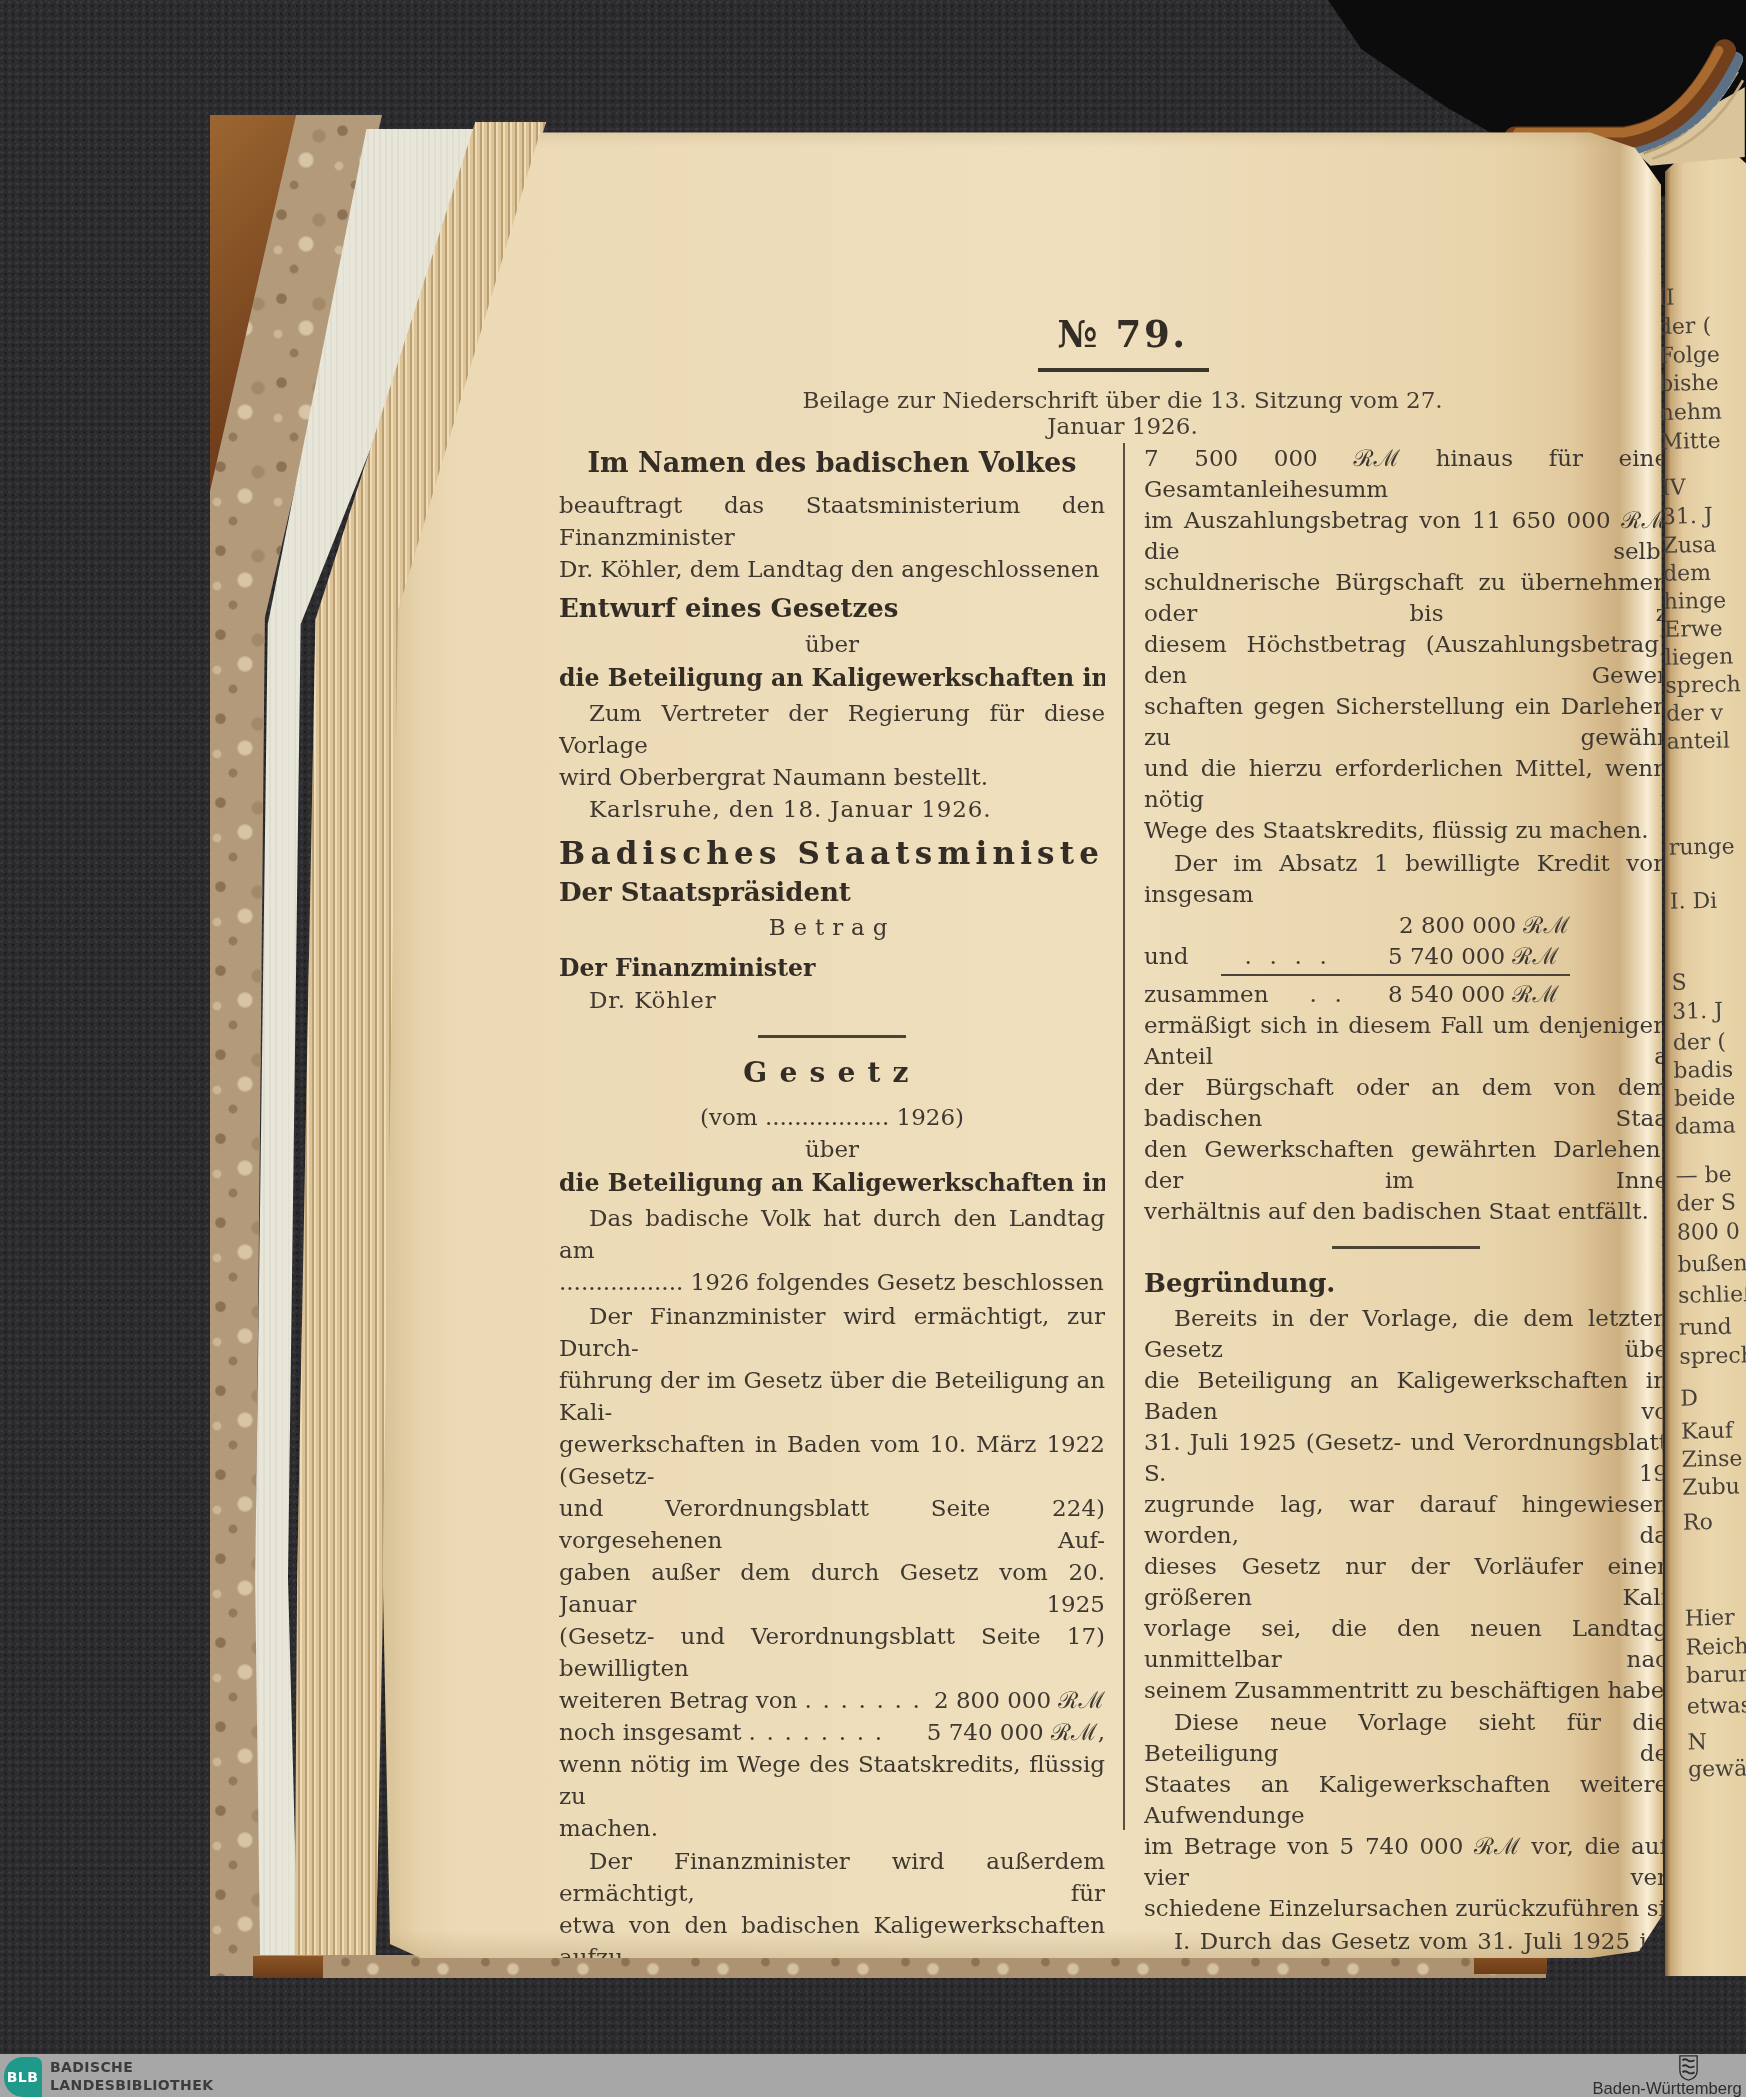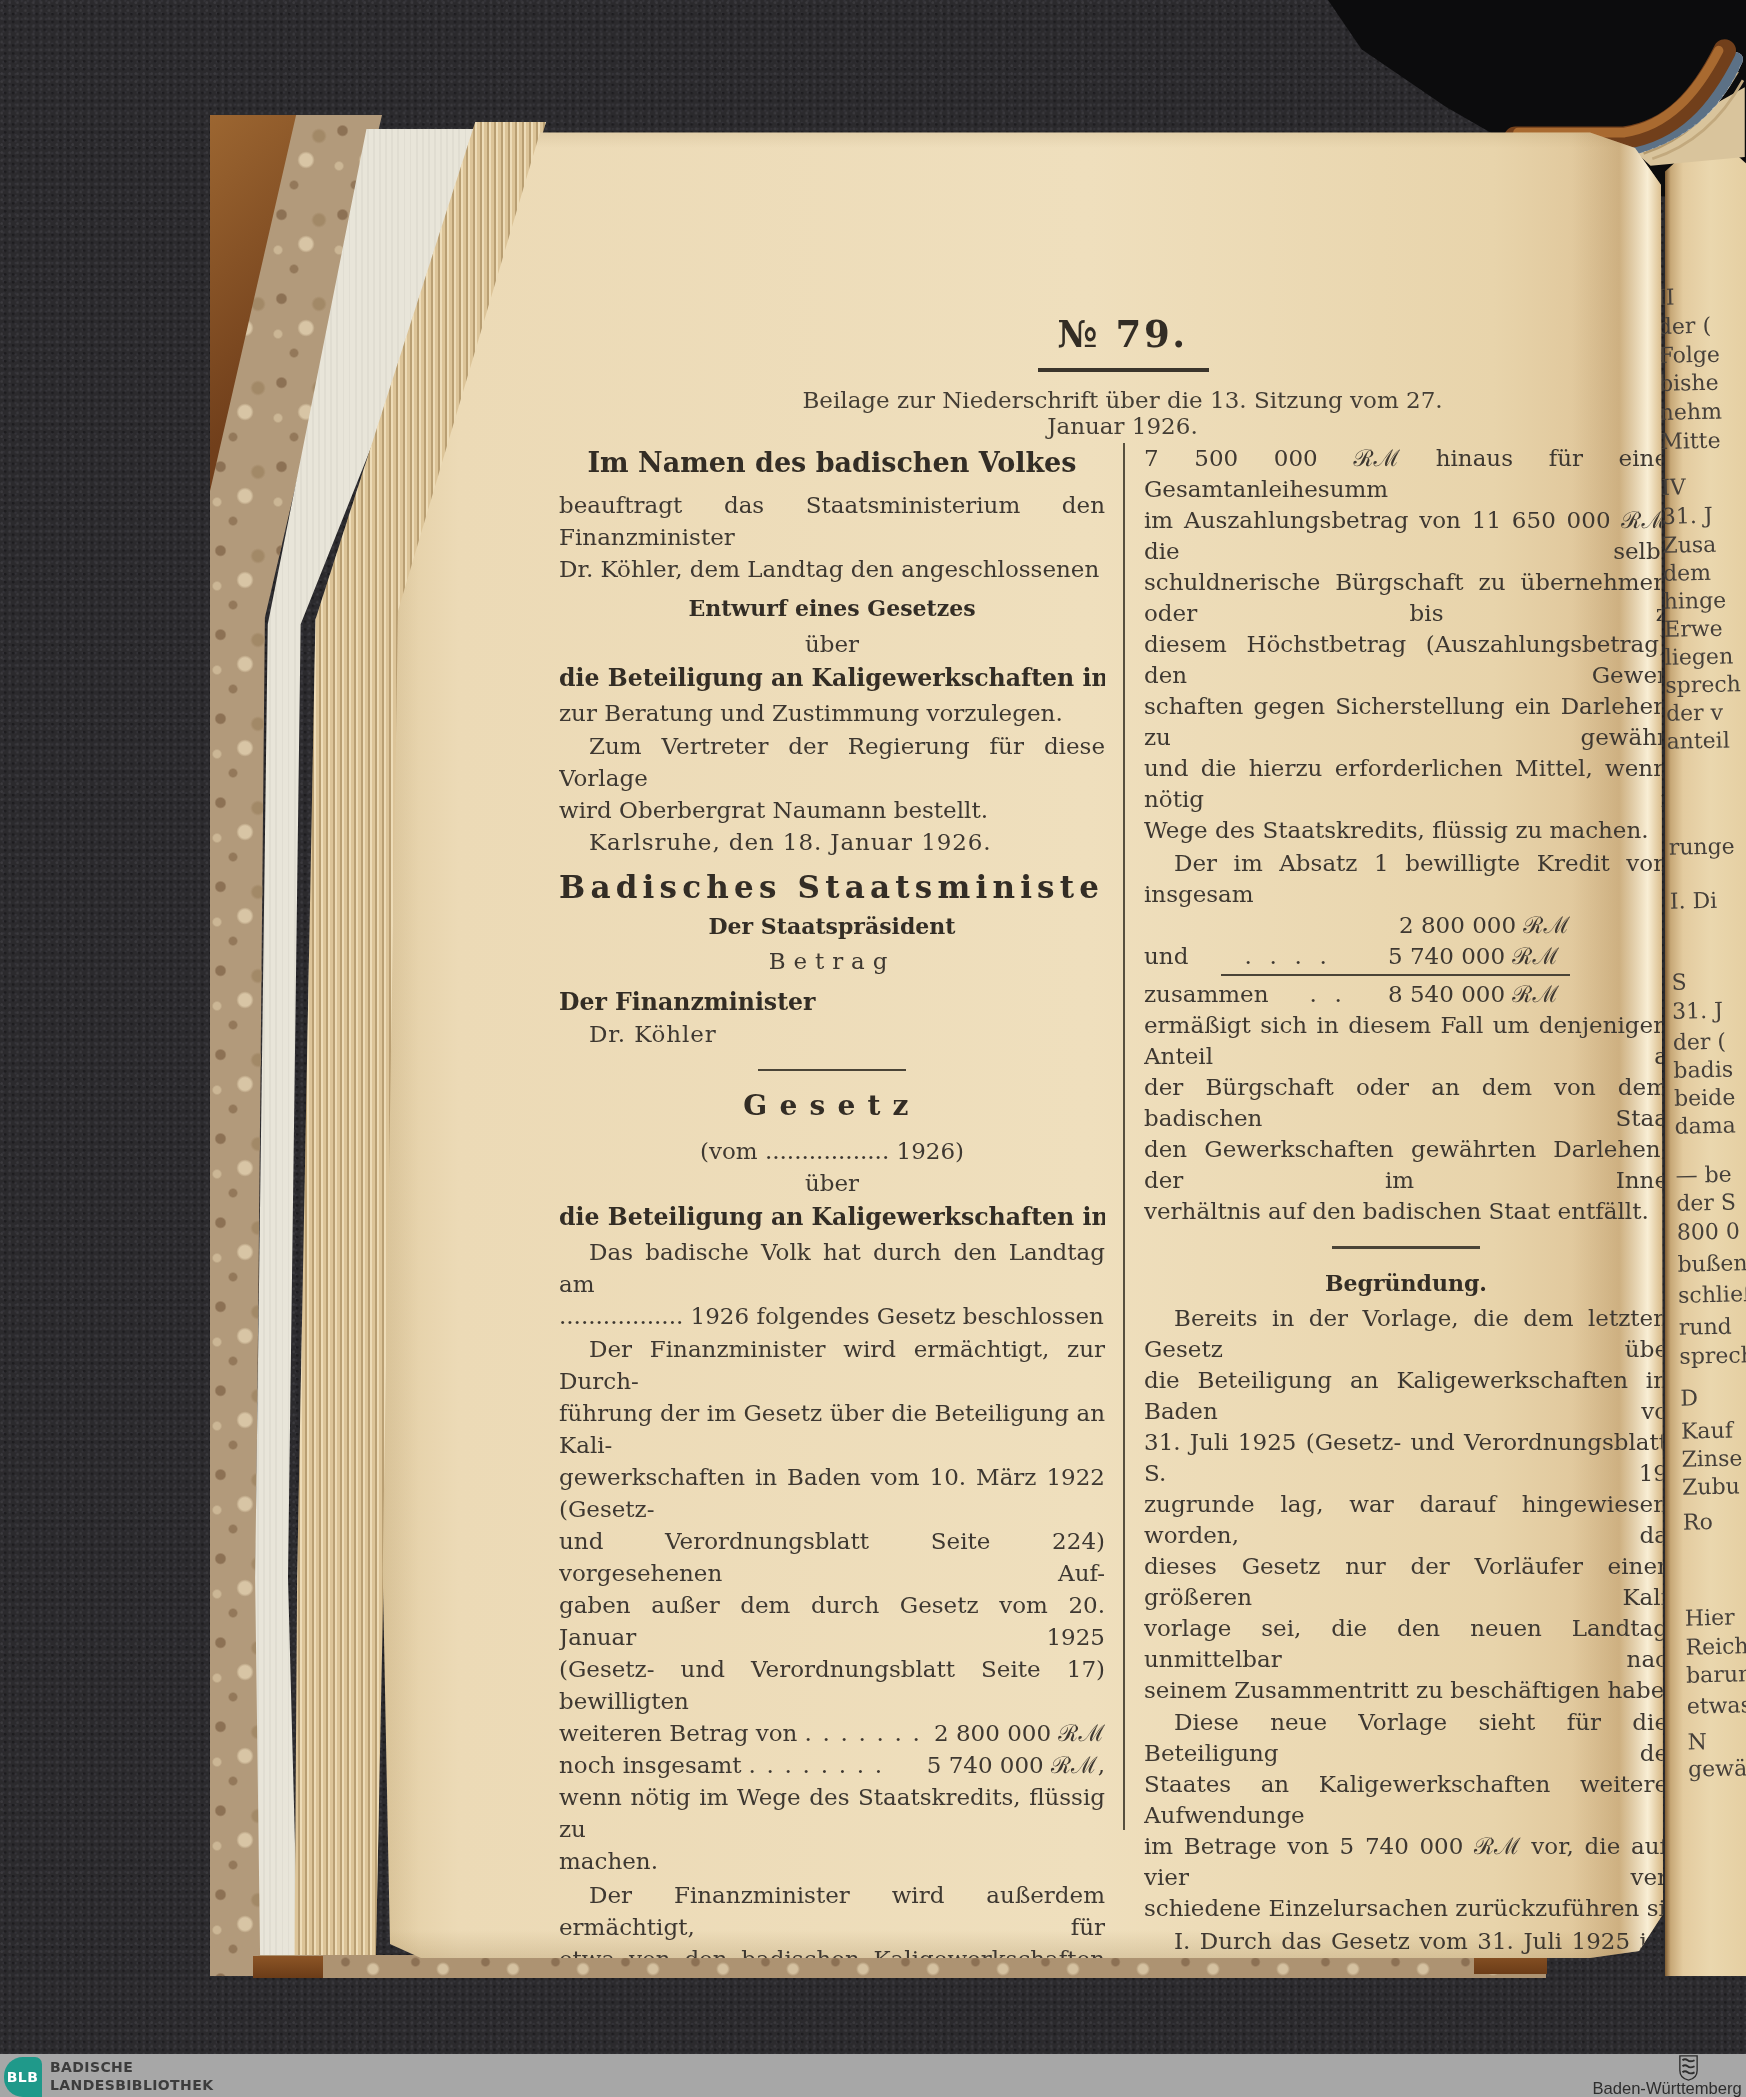--- a/index.html
+++ b/index.html
@@ -79,21 +79,21 @@
   .col{position:absolute;top:321px;font-size:23px;color:#3e3831;}
   .col-left{left:192px;width:546px;line-height:32px;}
   .col-right{left:777px;width:524px;line-height:31px;}
   .ln{white-space:nowrap;overflow:hidden;}
   .j{text-align:justify;text-align-last:justify;white-space:normal;}
   .ij{text-align:justify;text-align-last:justify;text-indent:30px;white-space:normal;margin-top:1.7px;}
   .l{text-align:left;}
   .il{text-indent:30px;letter-spacing:0.9px;}
   .h1{font-size:27px;font-weight:bold;text-align:center;color:#332d25;margin:3.5px 0 10.5px;}
   .h1s{font-size:28px;font-weight:bold;text-align:center;letter-spacing:12.2px;color:#332d25;margin:8.7px 0 12.2px;}
-  .hc{font-size:22px;font-weight:bold;text-align:center;color:#332d25;margin:7px 0 3.5px;}
+  .hc{font-size:26px;font-weight:bold;color:#332d25;margin:7px 0 3.5px;}
   .hcs{font-size:31px;font-weight:bold;text-align:left;letter-spacing:5.2px;color:#332d25;margin:12.2px 0 5.2px;}
   .hb{font-size:23.6px;font-weight:bold;text-align:center;color:#332d25;margin:2.6px 0;}
   .hl{font-size:23.6px;font-weight:bold;text-align:left;color:#332d25;margin-top:8.7px;}
   .c{text-align:center;}
   .cs{text-align:center;letter-spacing:7.9px;margin:1.7px 0 7px;}
   .cs2{text-align:center;letter-spacing:4.4px;margin:8.7px 0 7px;}
   .rule{width:148px;height:2.6px;background:#4a4437;margin:19px auto 19px;}
   .amt{display:flex;align-items:baseline;}
   .amt .d{flex:1;overflow:hidden;white-space:nowrap;padding:0 7px;letter-spacing:1.7px;}
   .amt .b{white-space:nowrap;}
@@ -194,21 +194,20 @@
   <div class="page-header-subtitle">Beilage zur Niederschrift über die 13. Sitzung vom 27. Januar 1926.</div>
 
   <div class="col-divider"></div>
   <div class="col col-left" id="col-left">
       <div class="ln h1">Im Namen des badischen Volkes</div>
       <div class="ln j">beauftragt das Staatsministerium den Finanzminister</div>
       <div class="ln l">Dr. Köhler, dem Landtag den angeschlossenen</div>
       <div class="ln hc">Entwurf eines Gesetzes</div>
       <div class="ln c">über</div>
       <div class="ln hb">die Beteiligung an Kaligewerkschaften in Baden</div>
-      <div class="ln l">zur Beratung und Zustimmung vorzulegen.</div>
       <div class="ln ij">Zum Vertreter der Regierung für diese Vorlage</div>
       <div class="ln l">wird Oberbergrat Naumann bestellt.</div>
       <div class="ln il">Karlsruhe, den 18. Januar 1926.</div>
       <div class="ln hcs">Badisches Staatsministerium</div>
       <div class="ln hc">Der Staatspräsident</div>
       <div class="ln cs">Betrag</div>
       <div class="ln hl">Der Finanzminister</div>
       <div class="ln il">Dr. Köhler</div>
       <div class="rule"></div>
       <div class="ln h1s">Gesetz</div>

